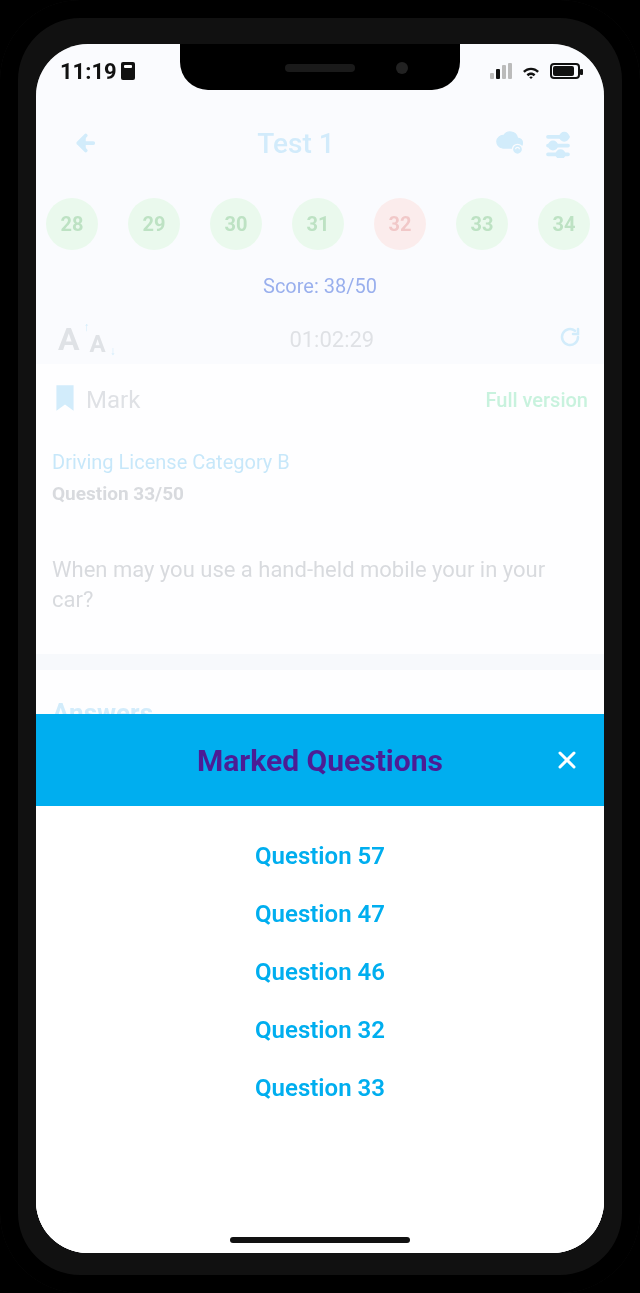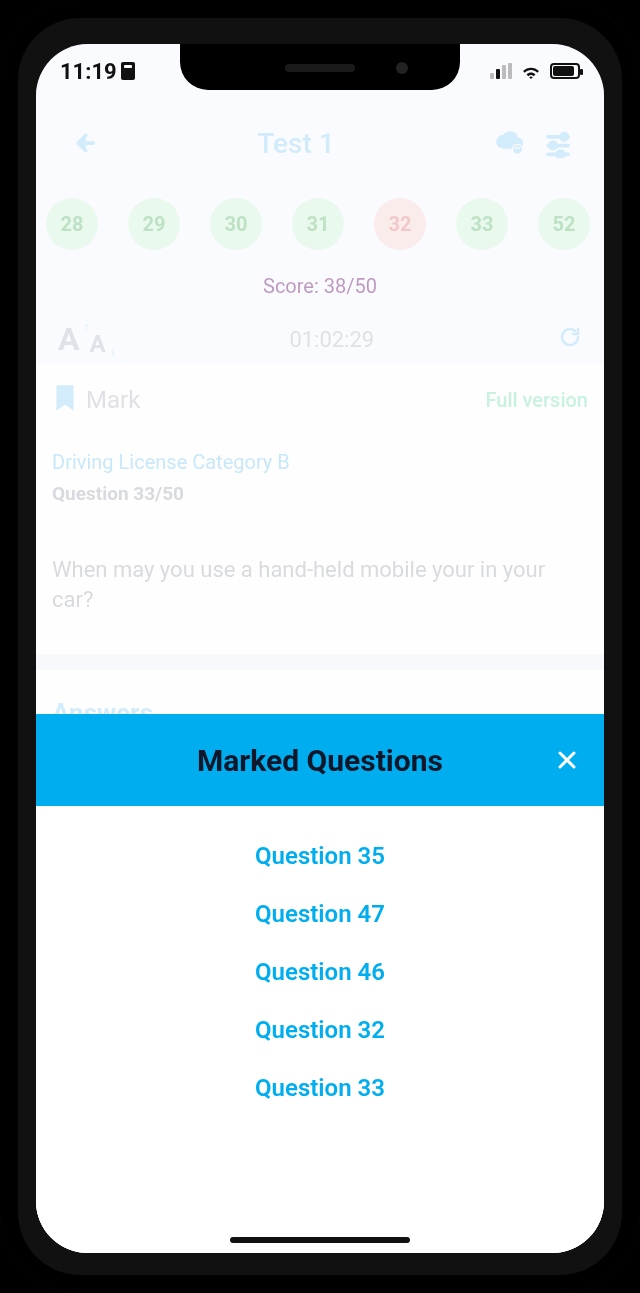--- a/index.html
+++ b/index.html
@@ -41,21 +41,21 @@
     .nav .ic { width:36px; height:36px; display:flex; align-items:center; justify-content:center; color:#9BD4F6; }
     .nav .ic svg{ width:30px; height:30px; stroke:#9BD4F6; fill:#9BD4F6;}
     .nav .spacer{width:12px;}
 
     
     .qstrip { position:absolute; top:150px; left:0; right:0; height:60px; display:flex; align-items:center; gap:30px; padding:0 10px; overflow:hidden;}
     .qpill { min-width:52px; height:52px; border-radius:50%; display:flex; align-items:center; justify-content:center; font-weight:700; font-size:20px;}
     .g { background:#D0F2D8; color:#6DBE7A; }
     .r { background:#F7D6D6; color:#E08686; }
 
-    .score { position:absolute; top:230px; left:0; right:0; text-align:center; color:#701a75; font-size:20px;}
+    .score { position:absolute; top:230px; left:0; right:0; text-align:center; color:#1d4ed8; font-size:20px;}
     .timerow { position:absolute; top:270px; left:0; right:0; height:50px; display:flex; align-items:center; padding:0 22px;}
     .timerow .timer { flex:1; text-align:center; color:#B8BDC6; font-size:22px;}
     .font-ic { color:#B9BEC7; font-weight:700; display:flex; align-items:flex-end; gap:10px;}
     .font-ic .bigA{font-size:32px; position:relative;}
     .font-ic .bigA sup{color:#9BD4F6; font-size:12px; position:absolute; top:0; right:-10px;}
     .font-ic .smA{font-size:24px; position:relative;}
     .font-ic .smA sub{color:#9BD4F6; font-size:12px; position:absolute; bottom:0; right:-10px;}
     .reload{ color:#9BD4F6;}
     .reload svg{width:24px;height:24px;}
 
@@ -68,21 +68,21 @@
     .markrow .flex{flex:1;}
     .fullv{ color:#86E3B5; font-size:20px; font-weight:500;}
     .cat { margin-top:30px; color:#83CBF3; font-size:20px; }
     .qnum { margin-top:8px; font-size:19px; font-weight:700; color:#A9AEB7;}
     .qtext { margin-top:50px; color:#A9AEB7; font-size:22px; line-height:1.35;}
     .divider { margin:40px -16px 0 -16px; height:16px; background:#EEF2F8; }
     .answers-h { margin-top:28px; font-size:26px; font-weight:700; color:#9BD4F6; }
 
     
     .sheet { position:absolute; left:0; right:0; bottom:0; top:670px; background:#fff; z-index:60; display:flex; flex-direction:column;}
-    .sheet-header{ height:92px; background:#00AEEF; color:#0f172a; display:flex; align-items:center; position:relative;}
+    .sheet-header{ height:92px; background:#00AEEF; color:#4c1d95; display:flex; align-items:center; position:relative;}
     .sheet-header .title{ flex:1; text-align:center; font-size:30px; font-weight:700;}
     .sheet-header .close{ position:absolute; right:22px; top:50%; transform:translateY(-50%); width:30px; height:30px; display:flex; align-items:center; justify-content:center;}
     .sheet-header .close svg{ stroke:#fff; width:24px; height:24px;}
     .sheet-list{ flex:1; padding:36px 0; display:flex; flex-direction:column; align-items:center; gap:30px;}
     .sheet-list .item{ color:#00AEEF; font-size:24px; font-weight:600;}
 
     
     .home-ind { position:absolute; bottom:10px; left:50%; transform:translateX(-50%); width:180px; height:6px; background:#111; border-radius:3px; z-index:70;}
   </style>
 </head>
@@ -143,21 +143,21 @@
       </div>
     </div>
 
     <div class="qstrip" id="qstrip">
         <div class="qpill g">28</div>
         <div class="qpill g">29</div>
         <div class="qpill g">30</div>
         <div class="qpill g">31</div>
         <div class="qpill r">32</div>
         <div class="qpill g">33</div>
-        <div class="qpill g">52</div>
+        <div class="qpill g">34</div>
       </div>
 
     <div class="score">Score: 38/50</div>
 
     <div class="timerow">
       <div class="font-ic">
         <span class="bigA">A<sup>↑</sup></span>
         <span class="smA">A<sub>↓</sub></span>
       </div>
       <div class="timer">01:02:29</div>
@@ -191,21 +191,21 @@
     <div class="sheet">
       <div class="sheet-header">
         <div class="title">Marked Questions</div>
         <div class="close">
           <svg viewBox="0 0 24 24" fill="none" stroke-width="3" stroke-linecap="round">
               <path d="M5 5l14 14M19 5L5 19"></path>
             </svg>
         </div>
       </div>
       <div class="sheet-list" id="sheet-list">
-          <div class="item">Question 35</div>
+          <div class="item">Question 57</div>
           <div class="item">Question 47</div>
           <div class="item">Question 46</div>
           <div class="item">Question 32</div>
           <div class="item">Question 33</div>
         </div>
     </div>
 
     <div class="home-ind"></div>
   </div>
 </div>

